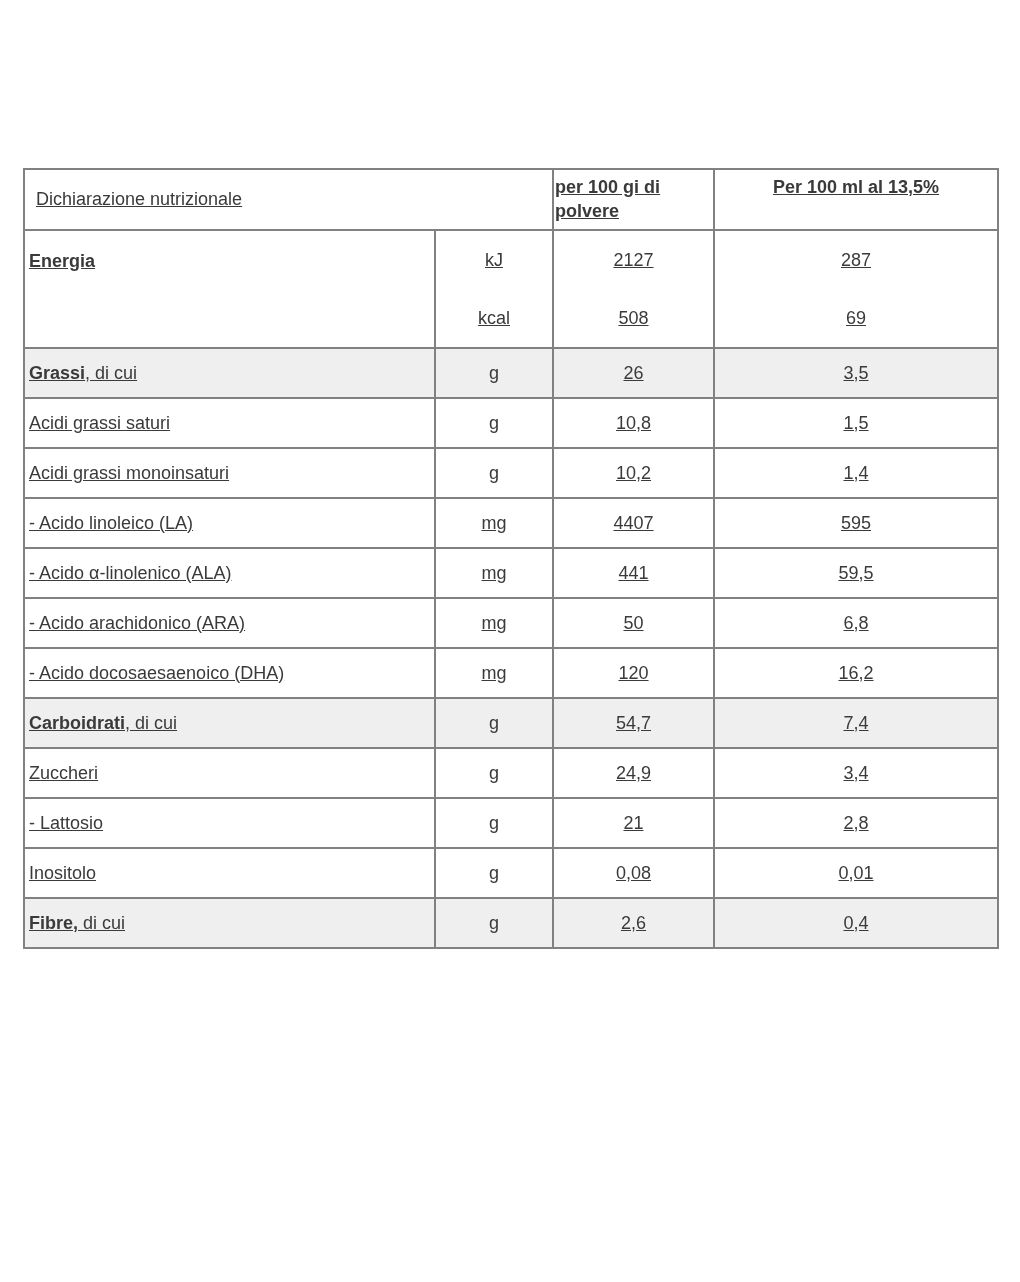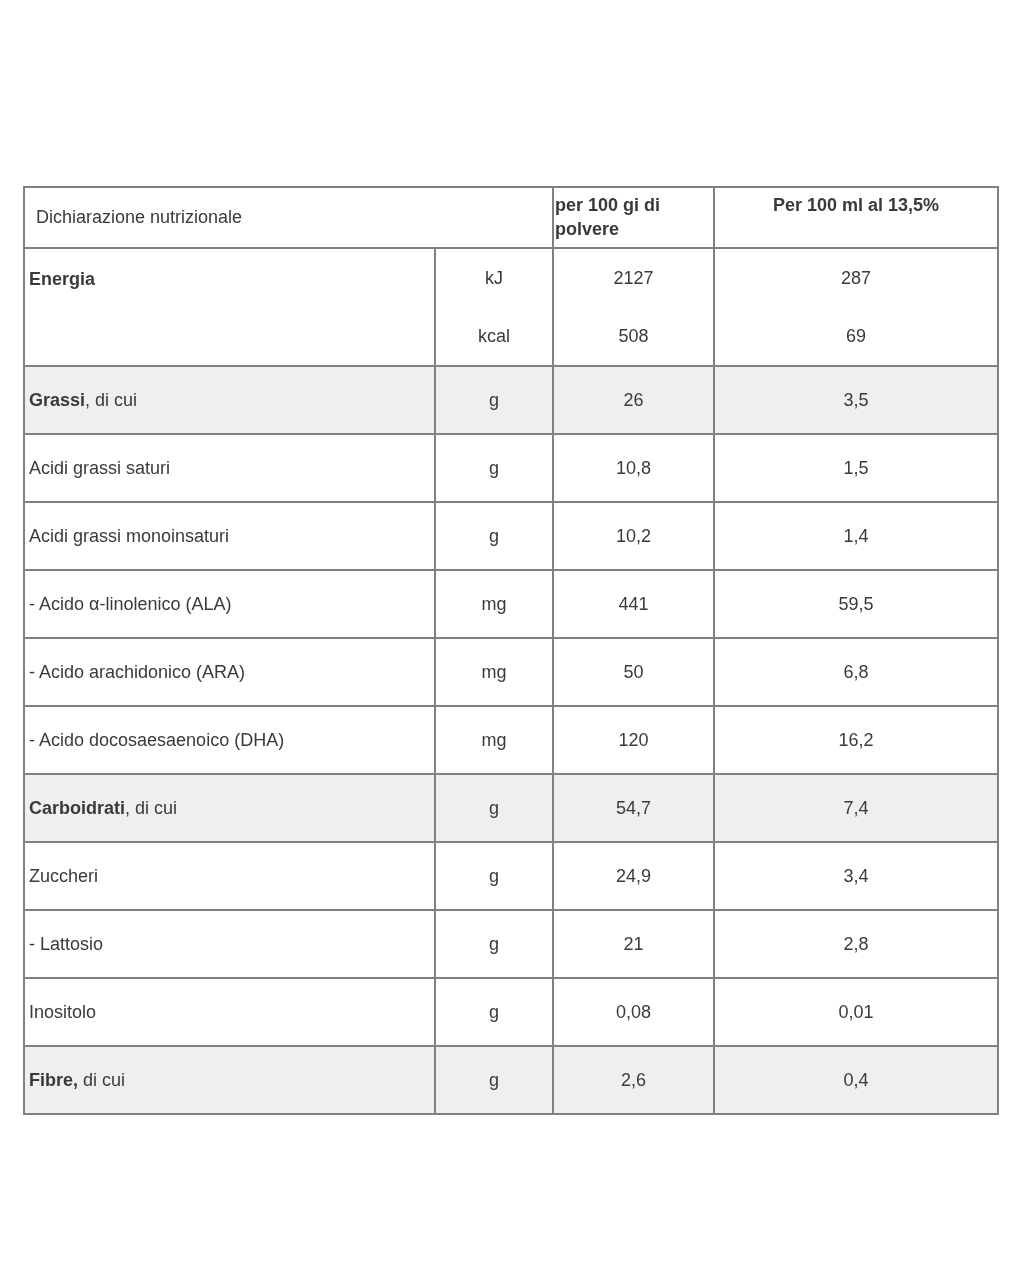--- a/index.html
+++ b/index.html
@@ -11,39 +11,40 @@
   #stage {
     position: relative;
     width: 1020px;
     height: 1282px;
     background: #ffffff;
     overflow: hidden;
   }
   table.nutrition {
     position: absolute;
     left: 23px;
-    top: 186px;
+    top: 168px;
     width: 974px;
     border-collapse: collapse;
     table-layout: fixed;
     color: #3a3a3a;
+    text-decoration: underline;
   }
   table.nutrition td {
     border: 2px solid #818181;
     font-size: 18px;
     color: #3a3a3a;
     overflow: hidden;
   }
   
   td.dark-r { border-right: 2px solid #1a1a1a; }
   td.dark-l { border-left: 2px solid #1a1a1a; }
 
   tr.hdr-row { height: 61px; }
   tr.energy-row { height: 116px; }
-  tr.data-row { height: 68px; }
+  tr.data-row { height: 50px; }
 
   td.label-cell {
     text-align: left;
     padding-left: 4px;
     vertical-align: middle;
   }
   td.center-cell {
     text-align: center;
     vertical-align: middle;
     padding: 0;
@@ -149,20 +150,28 @@
     <tr class="data-row">
       <td class="label-cell">
         <span class="bold"></span><span></span><span>Acidi grassi monoinsaturi</span>
       </td>
       <td class="center-cell">g</td>
       <td class="center-cell dark-r">10,2</td>
       <td class="center-cell dark-l">1,4</td>
     </tr>
 
 
+    <tr class="data-row">
+      <td class="label-cell">
+        <span class="bold"></span><span></span><span>- Acido linoleico (LA)</span>
+      </td>
+      <td class="center-cell">mg</td>
+      <td class="center-cell dark-r">4407</td>
+      <td class="center-cell dark-l">595</td>
+    </tr>
 
     <tr class="data-row">
       <td class="label-cell">
         <span class="bold"></span><span></span><span>- Acido α-linolenico (ALA)</span>
       </td>
       <td class="center-cell">mg</td>
       <td class="center-cell dark-r">441</td>
       <td class="center-cell dark-l">59,5</td>
     </tr>
 

